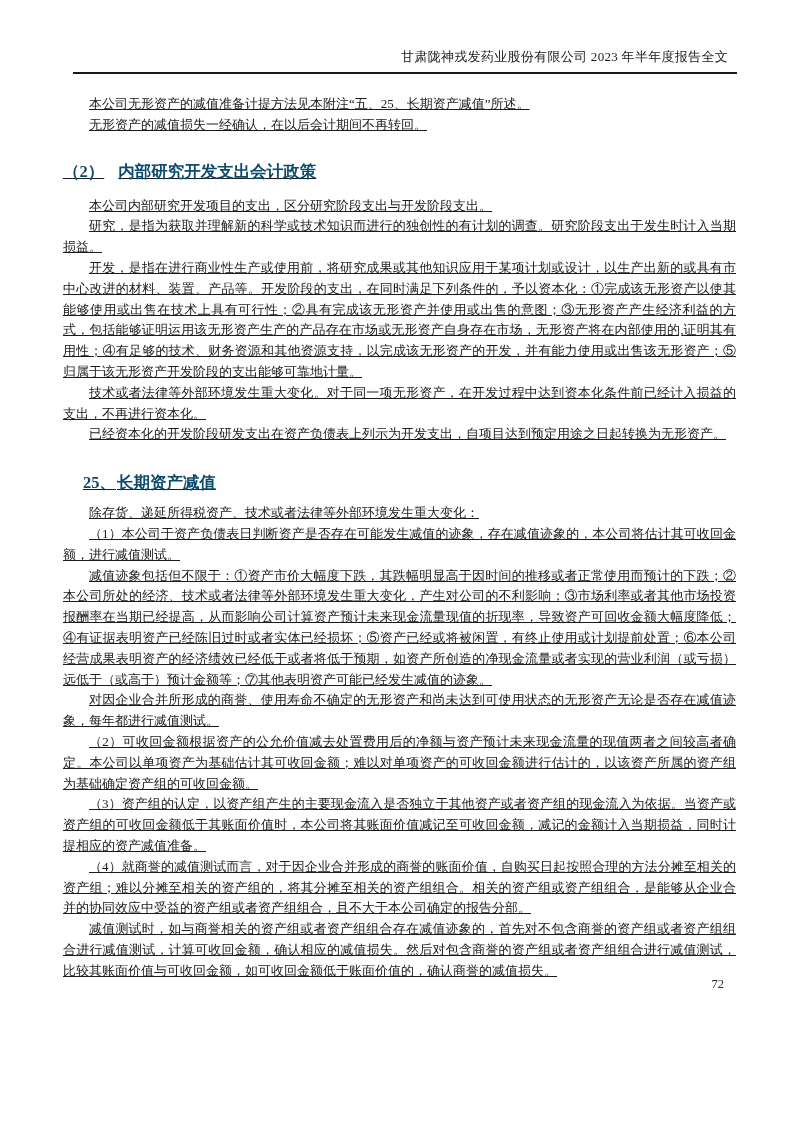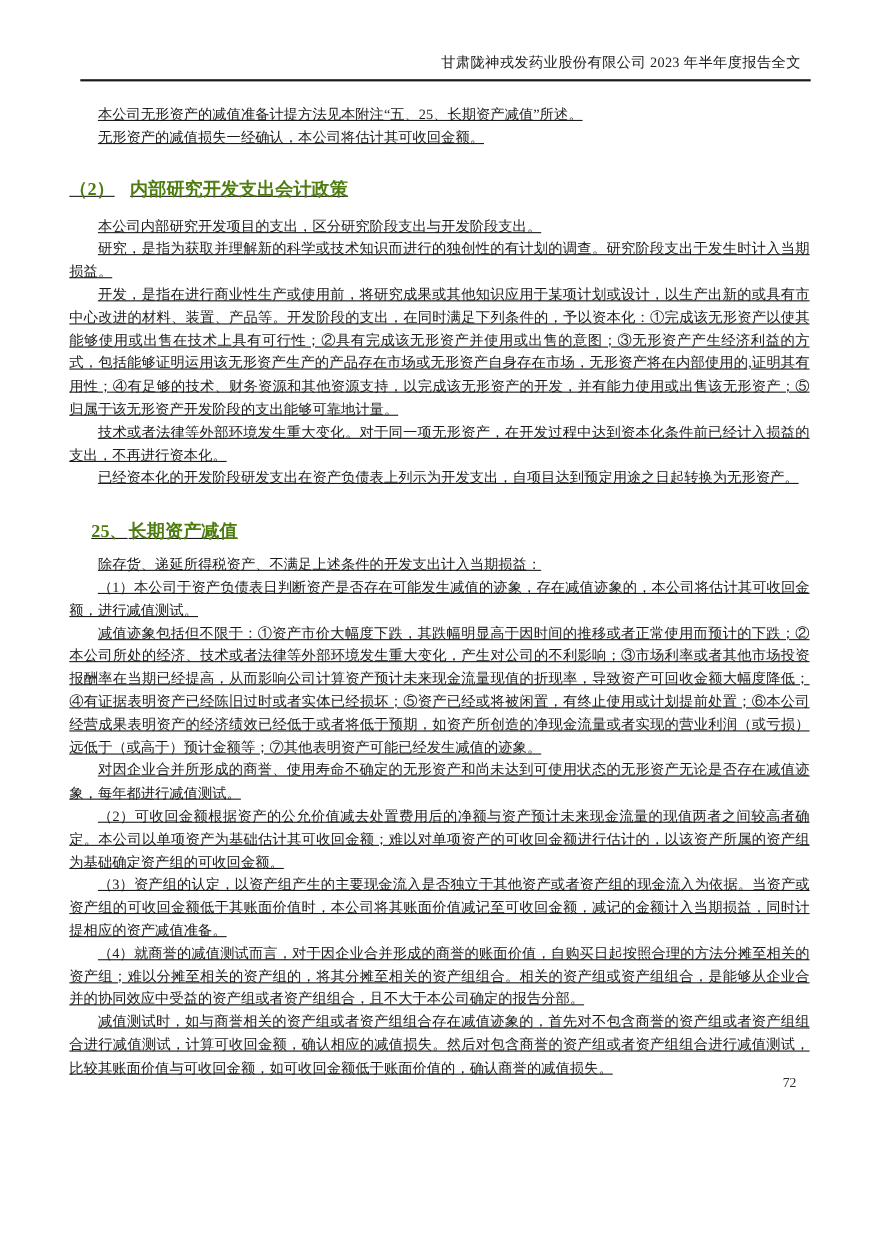--- a/index.html
+++ b/index.html
@@ -36,21 +36,21 @@
   }
   .doc-body p {
     text-indent: 2em;
     word-break: break-all;
   }
   h2.sec-heading {
     font-size: 16.5px;
     line-height: 24px;
     font-weight: 700;
     text-align: left;
-    color: #4d7c0f;
+    color: #0c4a6e;
   }
   h2.rd-heading { margin: 24px 0 12px 0; }
   h2.impair-heading { margin: 26px 0 8px 0; }
   .sec-num { margin-right: 14px; }
   .impair-heading .sec-num { margin-right: 1px; margin-left: 20px; }
   .page-number {
     position: absolute;
     top: 976px;
     right: 69px;
     font-size: 12.5px;
@@ -63,37 +63,37 @@
 
 <div class="page">
 
   <div class="doc-header">
     <div class="title">甘肃陇神戎发药业股份有限公司 2023 年半年度报告全文</div>
   </div>
 
   <div class="doc-body">
 
     <p>本公司无形资产的减值准备计提方法见本附注“五、25、长期资产减值”所述。</p>
-    <p>无形资产的减值损失一经确认，本公司将估计其可收回金额。</p>
+    <p>无形资产的减值损失一经确认，在以后会计期间不再转回。</p>
 
     <h2 class="sec-heading rd-heading">
       <span class="sec-num">（2）</span><span>内部研究开发支出会计政策</span>
     </h2>
 
     <p>本公司内部研究开发项目的支出，区分研究阶段支出与开发阶段支出。</p>
     <p>研究，是指为获取并理解新的科学或技术知识而进行的独创性的有计划的调查。研究阶段支出于发生时计入当期损益。</p>
     <p>开发，是指在进行商业性生产或使用前，将研究成果或其他知识应用于某项计划或设计，以生产出新的或具有市中心改进的材料、装置、产品等。开发阶段的支出，在同时满足下列条件的，予以资本化：①完成该无形资产以使其能够使用或出售在技术上具有可行性；②具有完成该无形资产并使用或出售的意图；③无形资产产生经济利益的方式，包括能够证明运用该无形资产生产的产品存在市场或无形资产自身存在市场，无形资产将在内部使用的,证明其有用性；④有足够的技术、财务资源和其他资源支持，以完成该无形资产的开发，并有能力使用或出售该无形资产；⑤归属于该无形资产开发阶段的支出能够可靠地计量。</p>
     <p>技术或者法律等外部环境发生重大变化。对于同一项无形资产，在开发过程中达到资本化条件前已经计入损益的支出，不再进行资本化。</p>
     <p>已经资本化的开发阶段研发支出在资产负债表上列示为开发支出，自项目达到预定用途之日起转换为无形资产。</p>
 
     <h2 class="sec-heading impair-heading">
       <span class="sec-num">25、</span><span>长期资产减值</span>
     </h2>
 
-    <p>除存货、递延所得税资产、不满足上述条件的开发支出计入当期损益：</p>
+    <p>除存货、递延所得税资产、技术或者法律等外部环境发生重大变化：</p>
     <p>（1）本公司于资产负债表日判断资产是否存在可能发生减值的迹象，存在减值迹象的，本公司将估计其可收回金额，进行减值测试。</p>
     <p>减值迹象包括但不限于：①资产市价大幅度下跌，其跌幅明显高于因时间的推移或者正常使用而预计的下跌；②本公司所处的经济、技术或者法律等外部环境发生重大变化，产生对公司的不利影响；③市场利率或者其他市场投资报酬率在当期已经提高，从而影响公司计算资产预计未来现金流量现值的折现率，导致资产可回收金额大幅度降低；④有证据表明资产已经陈旧过时或者实体已经损坏；⑤资产已经或将被闲置，有终止使用或计划提前处置；⑥本公司经营成果表明资产的经济绩效已经低于或者将低于预期，如资产所创造的净现金流量或者实现的营业利润（或亏损）远低于（或高于）预计金额等；⑦其他表明资产可能已经发生减值的迹象。</p>
     <p>对因企业合并所形成的商誉、使用寿命不确定的无形资产和尚未达到可使用状态的无形资产无论是否存在减值迹象，每年都进行减值测试。</p>
     <p>（2）可收回金额根据资产的公允价值减去处置费用后的净额与资产预计未来现金流量的现值两者之间较高者确定。本公司以单项资产为基础估计其可收回金额；难以对单项资产的可收回金额进行估计的，以该资产所属的资产组为基础确定资产组的可收回金额。</p>
     <p>（3）资产组的认定，以资产组产生的主要现金流入是否独立于其他资产或者资产组的现金流入为依据。当资产或资产组的可收回金额低于其账面价值时，本公司将其账面价值减记至可收回金额，减记的金额计入当期损益，同时计提相应的资产减值准备。</p>
     <p>（4）就商誉的减值测试而言，对于因企业合并形成的商誉的账面价值，自购买日起按照合理的方法分摊至相关的资产组；难以分摊至相关的资产组的，将其分摊至相关的资产组组合。相关的资产组或资产组组合，是能够从企业合并的协同效应中受益的资产组或者资产组组合，且不大于本公司确定的报告分部。</p>
     <p>减值测试时，如与商誉相关的资产组或者资产组组合存在减值迹象的，首先对不包含商誉的资产组或者资产组组合进行减值测试，计算可收回金额，确认相应的减值损失。然后对包含商誉的资产组或者资产组组合进行减值测试，比较其账面价值与可收回金额，如可收回金额低于账面价值的，确认商誉的减值损失。</p>
 
   </div>
 

